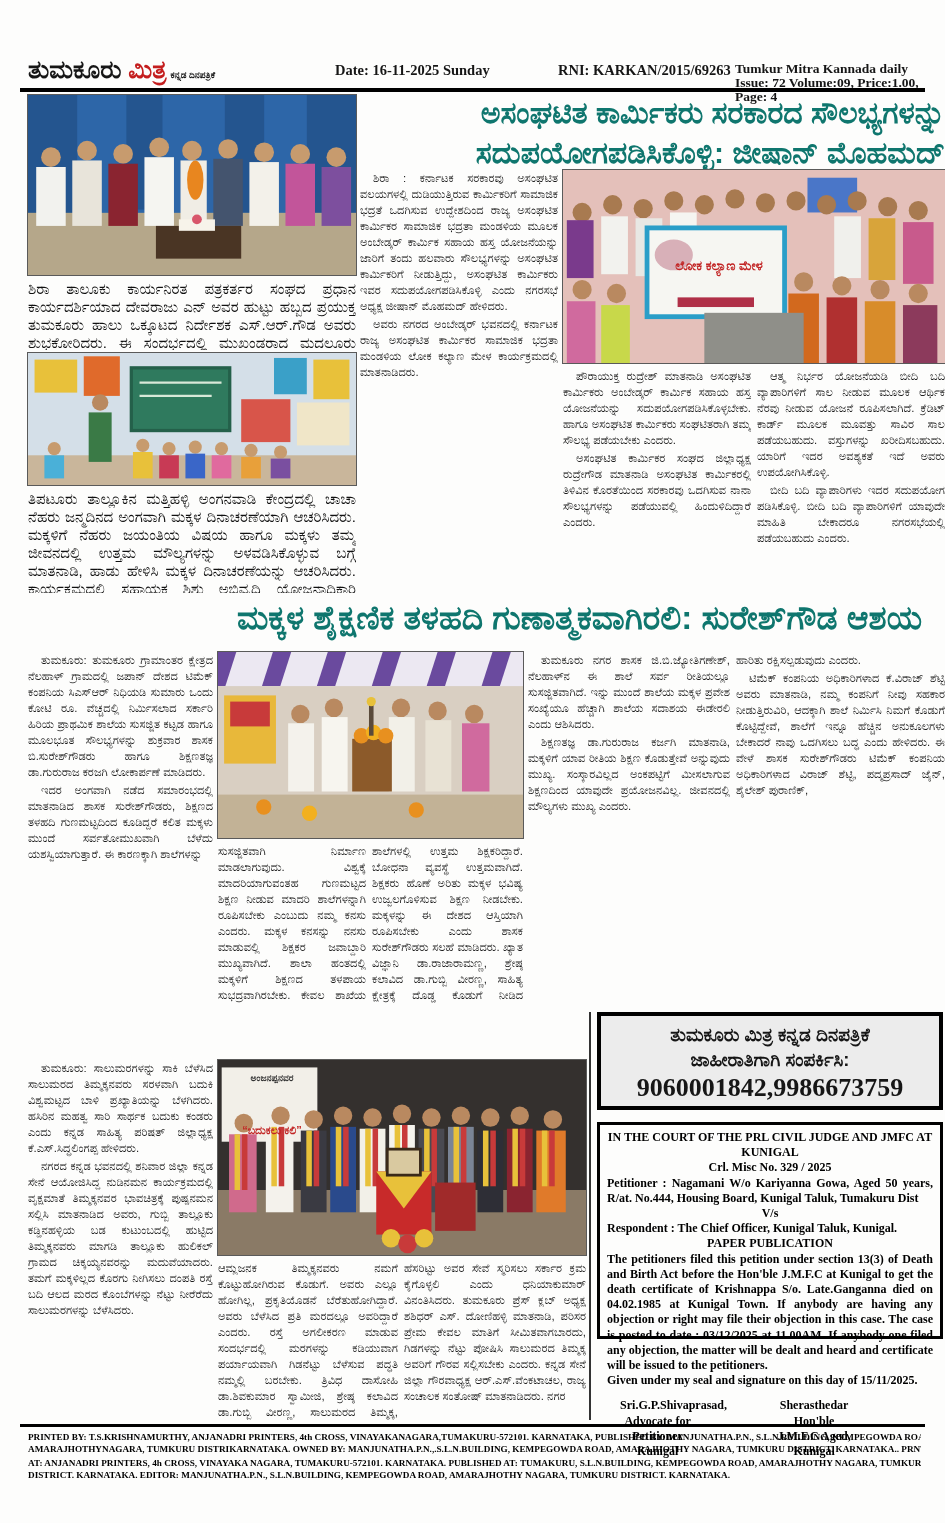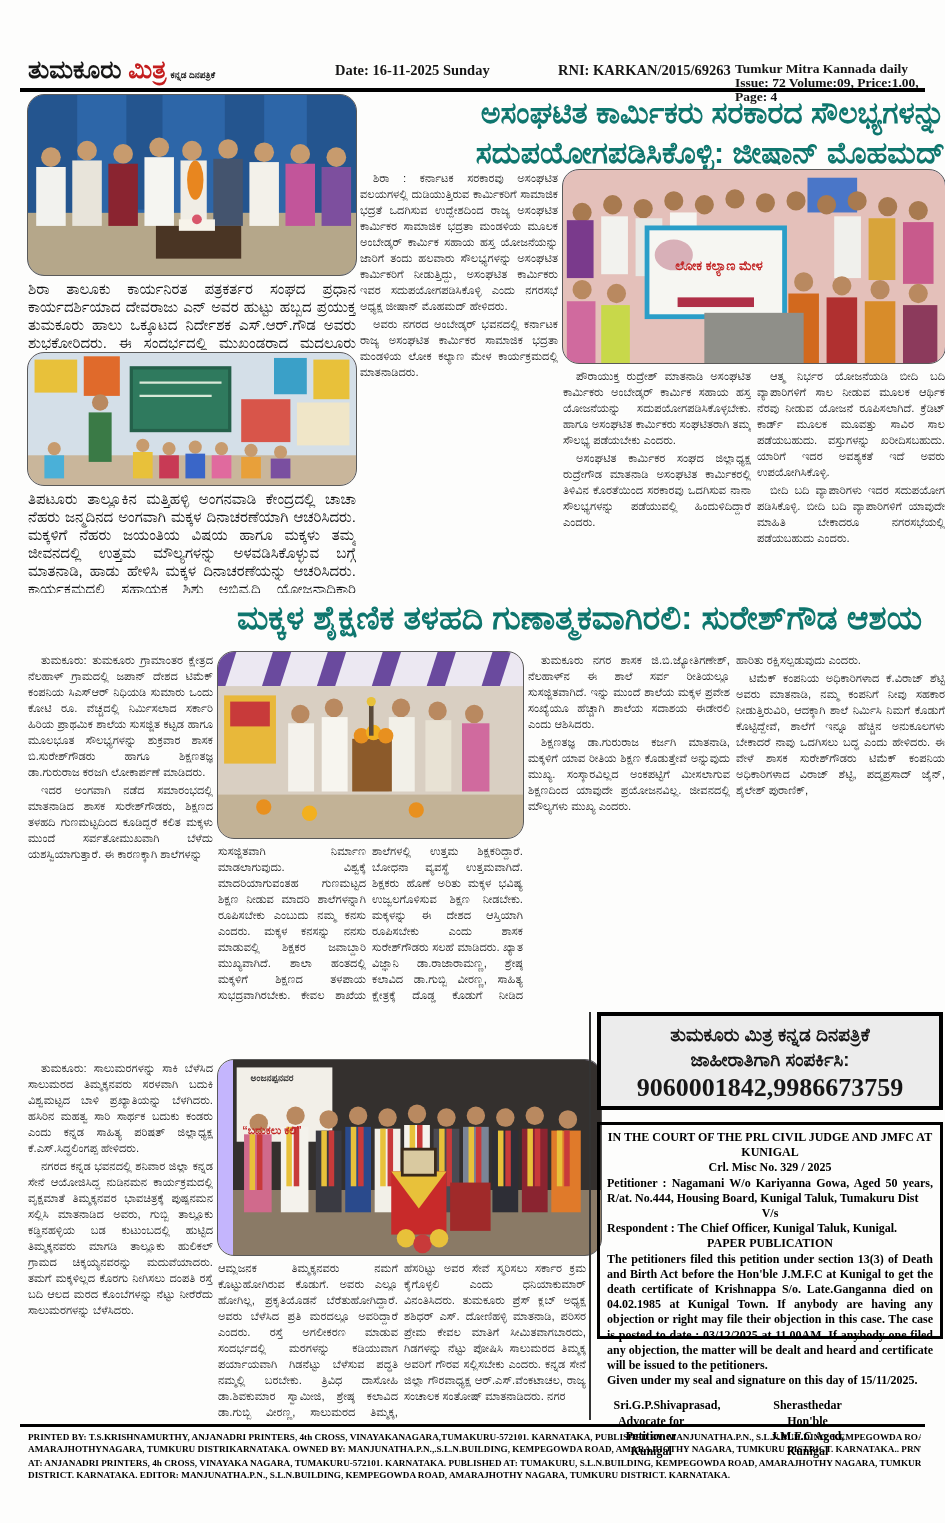--- a/index.html
+++ b/index.html
@@ -15,35 +15,35 @@
   
   .headline{font-weight:bold;color:#0f766e;text-align:right;font-family:"Liberation Sans","DejaVu Sans",sans-serif;}
   #a1-headline{left:358px;top:93px;width:587px;font-size:30px;line-height:40px;}
   #a2-headline{left:22px;top:597px;width:900px;font-size:33px;line-height:42px;}
   #a3-headline{left:24px;top:1010px;width:566px;font-size:27px;line-height:36px;}
   
   .kcol{font-size:11.4px;line-height:16px;text-align:justify;overflow:hidden;color:#1c1c1c;}
   .kcol p{margin:0 0 2px 0;text-indent:13px;}
   .kcap{font-size:15px;line-height:18px;text-align:justify;overflow:hidden;color:#111;}
   
-  .photo{overflow:hidden;background:#c4b5fd;outline:1px solid #5a5a5a;border-radius:16px;}
+  .photo{overflow:hidden;background:#fde047;outline:1px solid #5a5a5a;}
   .photo svg{display:block;width:100%;height:100%;}
   .banner-overlay{position:absolute;text-align:center;color:#c22525;font-weight:bold;}
   
   #ad-box{left:597px;top:1012px;width:346px;height:98px;background:#ececec;border:4px solid #000;
           box-sizing:border-box;text-align:center;padding-top:6px;}
   .ad-kn{font-weight:bold;font-size:18.5px;line-height:25px;}
   #ad-phone{font-family:"Liberation Serif","DejaVu Serif",serif;font-weight:bold;font-size:26px;line-height:32px;}
   
   #court-box{left:597px;top:1122px;width:346px;height:217px;border:3px solid #000;box-sizing:border-box;
              padding:5px 7px;font-family:"Liberation Serif","DejaVu Serif",serif;font-weight:bold;
              font-size:12px;line-height:15.2px;color:#000;}
   .ct-center{text-align:center;}
   .ct-body{text-align:justify;}
-  #court-sigs{display:flex;justify-content:center;margin-top:10px;text-align:center;}
+  #court-sigs{display:flex;justify-content:flex-end;margin-top:10px;text-align:center;}
   #court-sigs div{width:48%;}
   
   #v-divider{left:589px;top:1012px;width:2px;height:408px;background:#333;}
   #footer-rule{left:20px;top:1424px;width:905px;height:3px;background:#000;}
   .footer-line{left:28px;width:893px;font-family:"Liberation Serif","DejaVu Serif",serif;font-weight:bold;
                font-size:9.2px;line-height:11.5px;white-space:nowrap;overflow:hidden;color:#000;}
 </style>
 </head>
 <body>
 
@@ -255,21 +255,21 @@
     <p>ತುಮಕೂರು ನಗರ ಶಾಸಕ ಜಿ.ಬಿ.ಜ್ಯೋತಿಗಣೇಶ್, ನೆಲಹಾಳ್‌ನ ಈ ಶಾಲೆ ಸರ್ವ ರೀತಿಯಲ್ಲೂ ಸುಸಜ್ಜಿತವಾಗಿದೆ. ಇನ್ನು ಮುಂದೆ ಶಾಲೆಯ ಮಕ್ಕಳ ಪ್ರವೇಶ ಸಂಖ್ಯೆಯೂ ಹೆಚ್ಚಾಗಿ ಶಾಲೆಯ ಸದಾಶಯ ಈಡೇರಲಿ ಎಂದು ಆಶಿಸಿದರು.</p>
     <p>ಶಿಕ್ಷಣತಜ್ಞ ಡಾ.ಗುರುರಾಜ ಕರ್ಜಗಿ ಮಾತನಾಡಿ, ಮಕ್ಕಳಿಗೆ ಯಾವ ರೀತಿಯ ಶಿಕ್ಷಣ ಕೊಡುತ್ತೇವೆ ಅನ್ನುವುದು ಮುಖ್ಯ. ಸಂಸ್ಕಾರವಿಲ್ಲದ ಅಂಕಪಟ್ಟಿಗೆ ಮೀಸಲಾಗುವ ಶಿಕ್ಷಣದಿಂದ ಯಾವುದೇ ಪ್ರಯೋಜನವಿಲ್ಲ. ಜೀವನದಲ್ಲಿ ಮೌಲ್ಯಗಳು ಮುಖ್ಯ ಎಂದರು.</p>
   </div>
 
 
   <div class="abs kcol" style="left:28px;top:1060px;width:185px;height:360px;">
     <p>ತುಮಕೂರು: ಸಾಲುಮರಗಳನ್ನು ಸಾಕಿ ಬೆಳೆಸಿದ ಸಾಲುಮರದ ತಿಮ್ಮಕ್ಕನವರು ಸರಳವಾಗಿ ಬದುಕಿ ವಿಶ್ವಮಟ್ಟದ ಬಾಳಿ ಪ್ರಖ್ಯಾತಿಯನ್ನು ಬೆಳಗಿದರು. ಹಸಿರಿನ ಮಹತ್ವ ಸಾರಿ ಸಾರ್ಥಕ ಬದುಕು ಕಂಡರು ಎಂದು ಕನ್ನಡ ಸಾಹಿತ್ಯ ಪರಿಷತ್ ಜಿಲ್ಲಾಧ್ಯಕ್ಷ ಕೆ.ಎಸ್.ಸಿದ್ಧಲಿಂಗಪ್ಪ ಹೇಳಿದರು.</p>
     <p>ನಗರದ ಕನ್ನಡ ಭವನದಲ್ಲಿ ಶನಿವಾರ ಜಿಲ್ಲಾ ಕನ್ನಡ ಸೇನೆ ಆಯೋಜಿಸಿದ್ದ ನುಡಿನಮನ ಕಾರ್ಯಕ್ರಮದಲ್ಲಿ ವೃಕ್ಷಮಾತೆ ತಿಮ್ಮಕ್ಕನವರ ಭಾವಚಿತ್ರಕ್ಕೆ ಪುಷ್ಪನಮನ ಸಲ್ಲಿಸಿ ಮಾತನಾಡಿದ ಅವರು, ಗುಬ್ಬಿ ತಾಲ್ಲೂಕು ಕಡ್ಡಿನಹಳ್ಳಿಯ ಬಡ ಕುಟುಂಬದಲ್ಲಿ ಹುಟ್ಟಿದ ತಿಮ್ಮಕ್ಕನವರು ಮಾಗಡಿ ತಾಲ್ಲೂಕು ಹುಲಿಕಲ್ ಗ್ರಾಮದ ಚಿಕ್ಕಯ್ಯನವರನ್ನು ಮದುವೆಯಾದರು. ತಮಗೆ ಮಕ್ಕಳಿಲ್ಲದ ಕೊರಗು ನೀಗಿಸಲು ದಂಪತಿ ರಸ್ತೆ ಬದಿ ಆಲದ ಮರದ ಕೊಂಬೆಗಳನ್ನು ನೆಟ್ಟು ನೀರೆರೆದು ಸಾಲುಮರಗಳನ್ನು ಬೆಳೆಸಿದರು.</p>
   </div>
 
-  <div class="abs photo" style="left:218px;top:1060px;width:368px;height:195px;padding-left:15px;">
+  <div class="abs photo" style="left:218px;top:1060px;width:368px;height:195px;">
     <svg viewBox="0 0 200 105" preserveAspectRatio="none">
       <rect width="200" height="105" fill="#34302e"></rect>
       <rect x="0" y="70" width="200" height="35" fill="#8a7a66"></rect>
       <rect x="2" y="4" width="52" height="40" fill="#f2efe8"></rect>
       <g fill="#b98960">
         <circle cx="14" cy="34" r="5"></circle>
           <circle cx="34" cy="30" r="5"></circle>
           <circle cx="52" cy="32" r="5"></circle>
           <circle cx="68" cy="30" r="5"></circle>
         <circle cx="84" cy="31" r="5"></circle>

